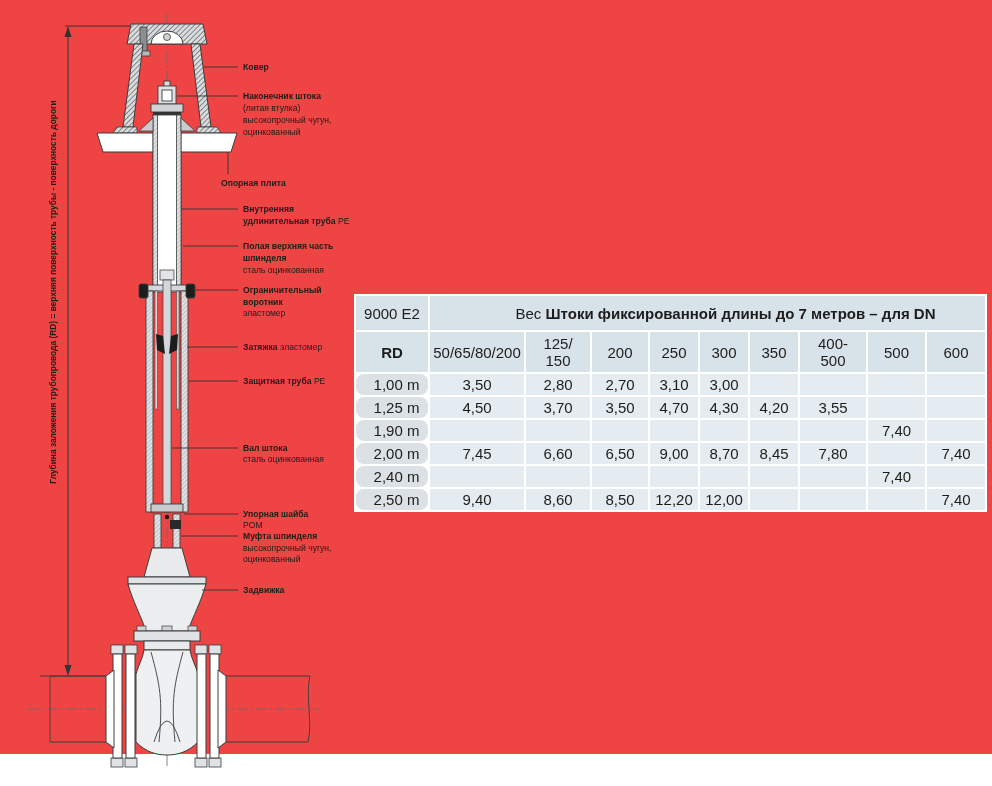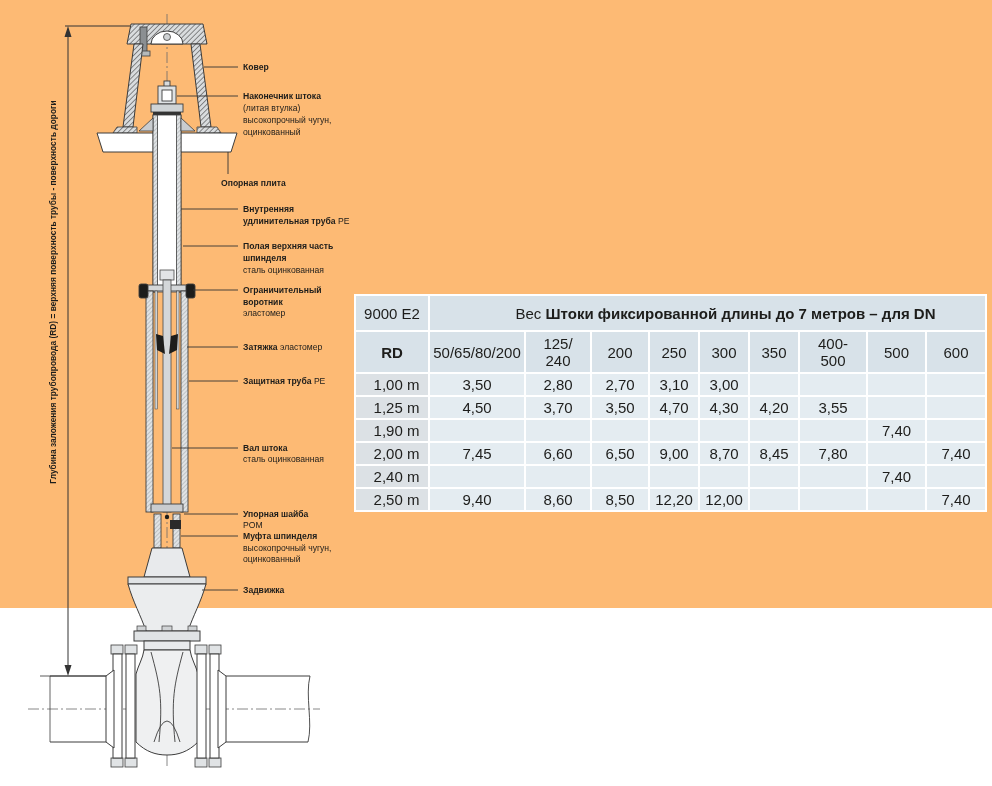--- a/index.html
+++ b/index.html
@@ -1,34 +1,34 @@
 <!DOCTYPE html>
 <html><head>
 <meta charset="utf-8">
 <style>
   * { margin:0; padding:0; box-sizing:border-box; }
   html,body { width:992px; height:786px; background:#ffffff; overflow:hidden;
               font-family:"Liberation Sans", sans-serif; color:#1d1d1b; }
-  .stage { position:relative; width:992px; height:608px; background:#fdba74; }
+  .stage { position:relative; width:992px; height:754px; background:#ef4444; }
 
   
   .diagram { position:absolute; left:0; top:0; width:345px; height:786px; }
   .diagram svg { overflow:visible; }
   .lbl-b { font-size:8.6px; font-weight:bold; fill:#1d1d1b; }
   .lbl-r { font-size:8.6px; font-weight:normal; fill:#1d1d1b; }
   .dim-note { font-size:8.4px; font-weight:bold; fill:#1d1d1b; }
 
   
   .table-wrap { position:absolute; left:354px; top:294px; width:640px; }
   table.weights { border-collapse:separate; border-spacing:2px; background:#fff;
                   font-size:15px; color:#1d1d1b; table-layout:fixed; }
   table.weights td { vertical-align:middle; text-align:center; overflow:hidden; }
   td.head   { background:#d8e2e9; height:34px; }
   td.colhead{ background:#d8e2e9; height:40px; line-height:17px;margin-top:16px; }
-  td.rowlab { background:#dce1e5; height:21px; text-align:left; padding-left:9px; }
+  td.rowlab { background:#dce1e5; height:21px; text-align:left; padding-left:9px;border-radius:8px; }
   td.val    { background:#e4ecf1; height:21px; }
   .rd-head { font-weight:bold; }
   .t-pre { font-weight:normal;margin-left:36px; }
   .t-bold { font-weight:bold; }
   .cl1, .cl2 { display:block; }
 </style>
 </head>
 <body>
 
 <div class="stage">
@@ -236,21 +236,21 @@
         <td class="head" colspan="9"><span class="t-pre">Вес </span><span class="t-bold">Штоки фиксированной длины до 7 метров – для DN</span></td>
       </tr>
       <tr>
         <td class="colhead rd-head">RD</td>
         <td class="colhead">
               <span class="cl1">50/65/80/200</span>
               <span class="cl2"></span>
             </td>
         <td class="colhead">
               <span class="cl1">125/</span>
-              <span class="cl2">240</span>
+              <span class="cl2">150</span>
             </td>
         <td class="colhead">
               <span class="cl1">200</span>
               <span class="cl2"></span>
             </td>
         <td class="colhead">
               <span class="cl1">250</span>
               <span class="cl2"></span>
             </td>
         <td class="colhead">

